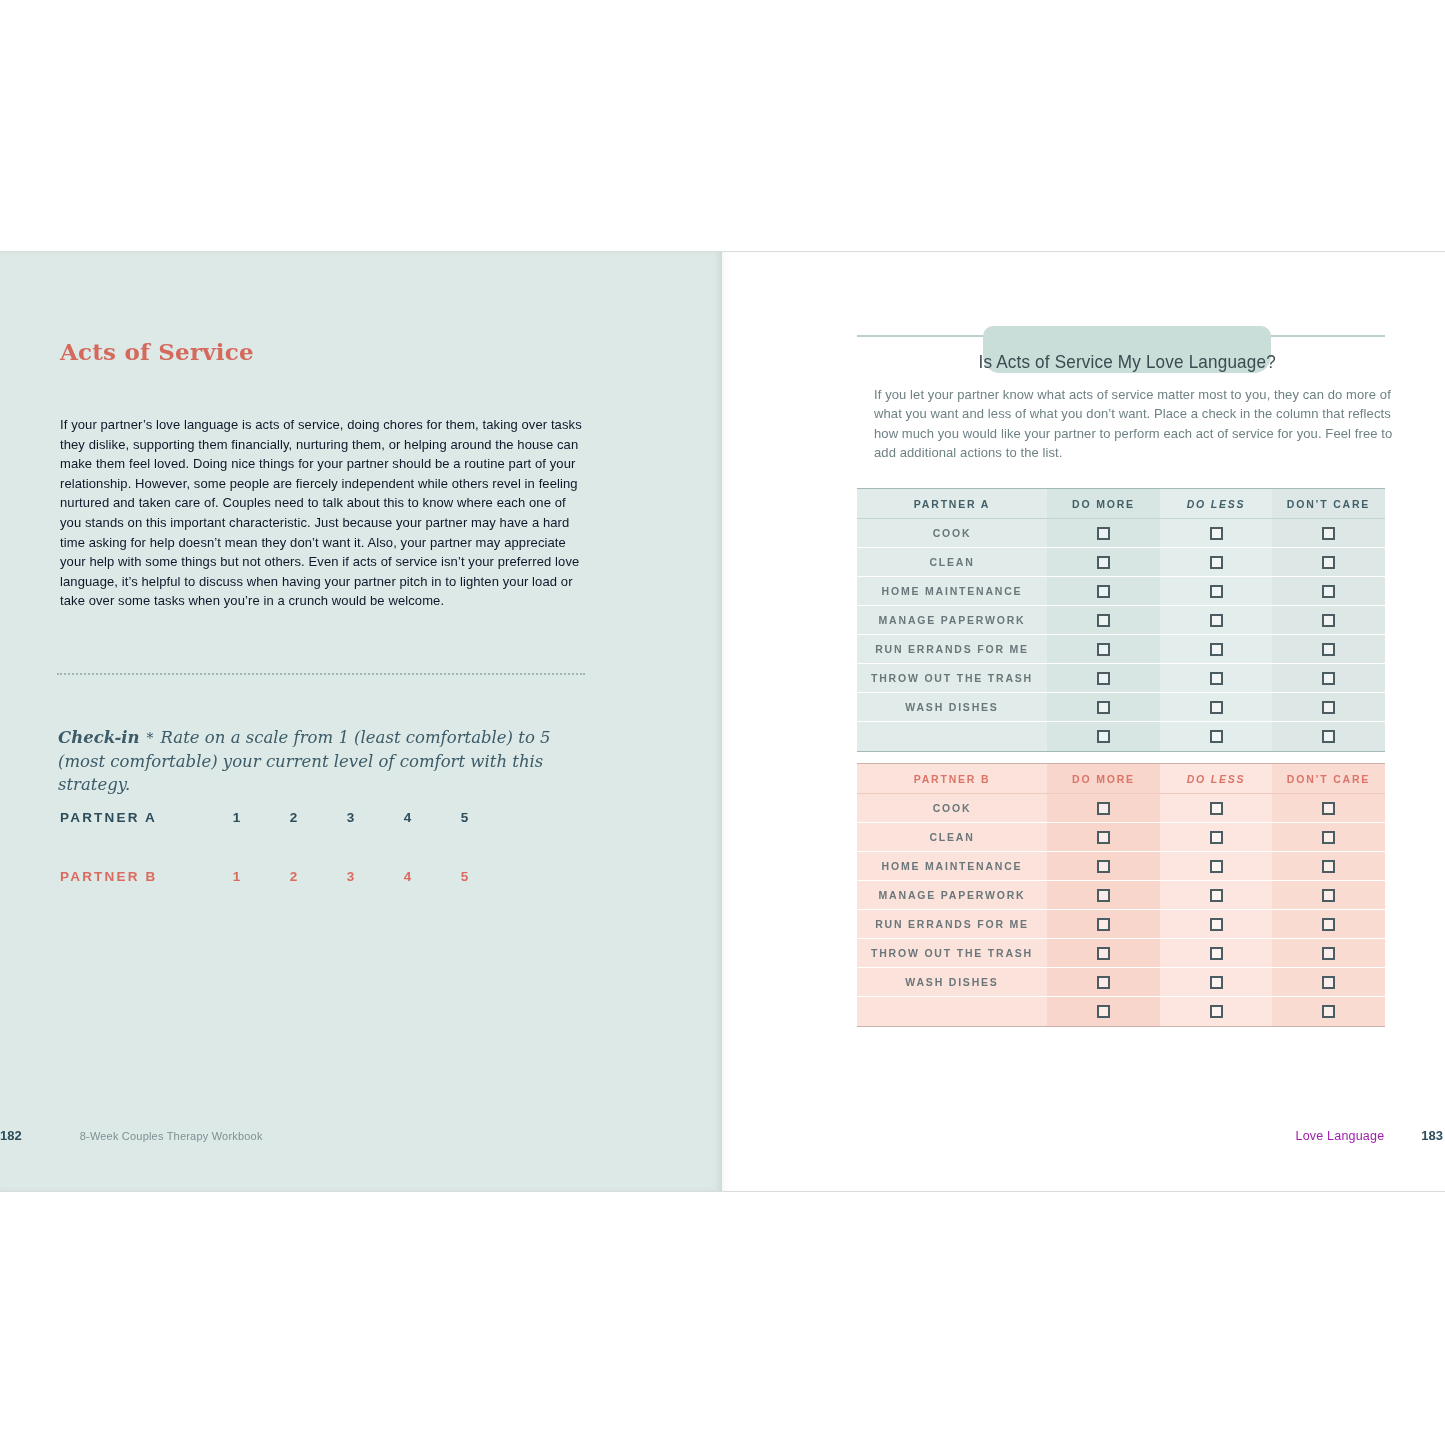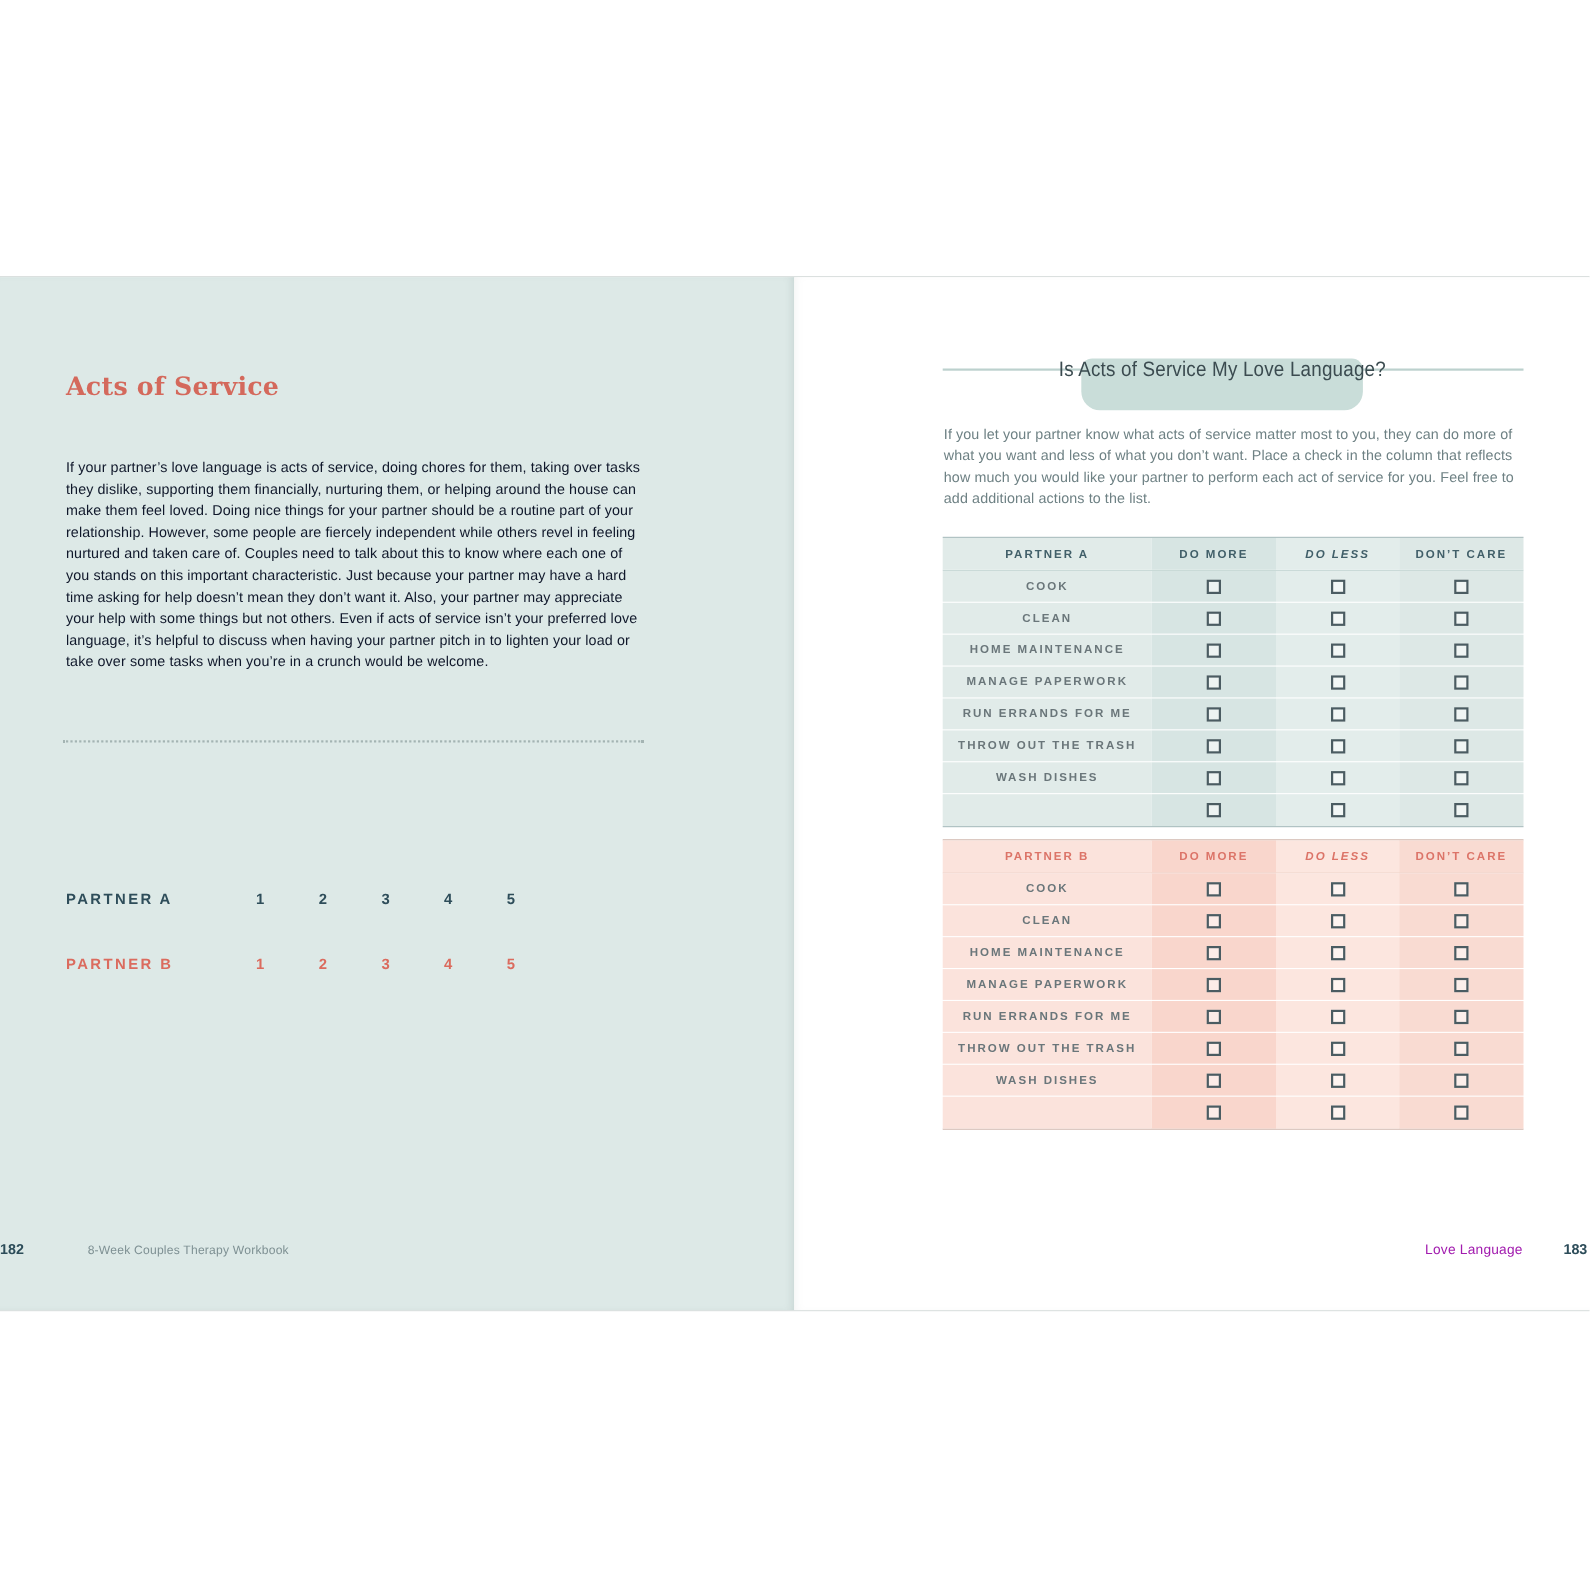--- a/index.html
+++ b/index.html
@@ -34,26 +34,26 @@
   .scale-row.row-a{top:558px;color:#2e4d5a;}
   .scale-row.row-b{top:617px;color:#db6b5e;}
   .scale-label{width:148px;font-size:13.5px;font-weight:bold;letter-spacing:2.2px;}
   .scale-num{width:57px;text-align:center;font-size:13.5px;font-weight:bold;cursor:pointer;}
   .lp-footer{position:absolute;left:0;top:876px;display:flex;align-items:baseline;text-align:right;}
   .page-num{font-size:13px;font-weight:bold;color:#2c4c59;}
   .lp-footer .book-title{margin-left:58px;font-size:11px;color:#7e9093;letter-spacing:.2px;}
 
   
   .rp-rule{position:absolute;left:135px;top:83px;width:528px;height:2px;background:#bcd1ce;}
-  .rp-badge{position:absolute;left:261px;top:74px;width:256px;height:47px;
+  .rp-badge{position:absolute;left:261px;top:74px;width:288px;height:47px;
     background:#c9ddd9;border-radius:10px 10px 17px 17px;
-    display:flex;align-items:flex-start;justify-content:center;}
+    display:flex;align-items:flex-end;justify-content:center;}
   .rp-badge span{display:inline-block;transform:scaleX(.9);
     font-size:19px;color:#3b4b50;letter-spacing:.2px;white-space:nowrap;}
-  .rp-intro{position:absolute;left:136px;top:133px;width:527px;margin:0;
+  .rp-intro{position:absolute;left:152px;top:133px;width:527px;margin:0;
     font-size:13px;line-height:19.3px;color:#6e8184;letter-spacing:.1px;}
 
   .lang-table{position:absolute;left:135px;width:528px;}
   .table-a{top:236px;}
   .table-b{top:511px;}
   .t-row{display:flex;height:29px;}
   .t-head{height:30px;}
   .t-cell{display:flex;align-items:center;justify-content:center;
     font-size:10.5px;font-weight:bold;letter-spacing:1.8px;}
   .c0{width:190px;}.c1{width:113px;}.c2{width:112px;font-style:italic;}.c3{width:113px;}
@@ -90,20 +90,21 @@
 </head>
 <body>
 
 <div class="spread">
 
   <div class="page page-left">
     <h1 class="lp-title">Acts of Service</h1>
     <p class="lp-body">If your partner’s love language is acts of service, doing chores for them, taking over tasks they dislike, supporting them financially, nurturing them, or helping around the house can make them feel loved. Doing nice things for your partner should be a routine part of your relationship. However, some people are fiercely independent while others revel in feeling nurtured and taken care of. Couples need to talk about this to know where each one of you stands on this important characteristic. Just because your partner may have a hard time asking for help doesn’t mean they don’t want it. Also, your partner may appreciate your help with some things but not others. Even if acts of service isn’t your preferred love language, it’s helpful to discuss when having your partner pitch in to lighten your load or take over some tasks when you’re in a crunch would be welcome.</p>
     <div class="lp-dots"></div>
 
+    <p class="lp-checkin"><span class="ck-label">Check-in</span><span class="ck-star">*</span><span>Rate on a scale from 1 (least comfortable) to 5 (most comfortable) your current level of comfort with this strategy.</span></p>
 
     <div class="scale-row row-a">
       <span class="scale-label">PARTNER A</span>
       <span class="scale-num">1</span>
       <span class="scale-num">2</span>
       <span class="scale-num">3</span>
       <span class="scale-num">4</span>
       <span class="scale-num">5</span>
     </div>
     <div class="scale-row row-b">

